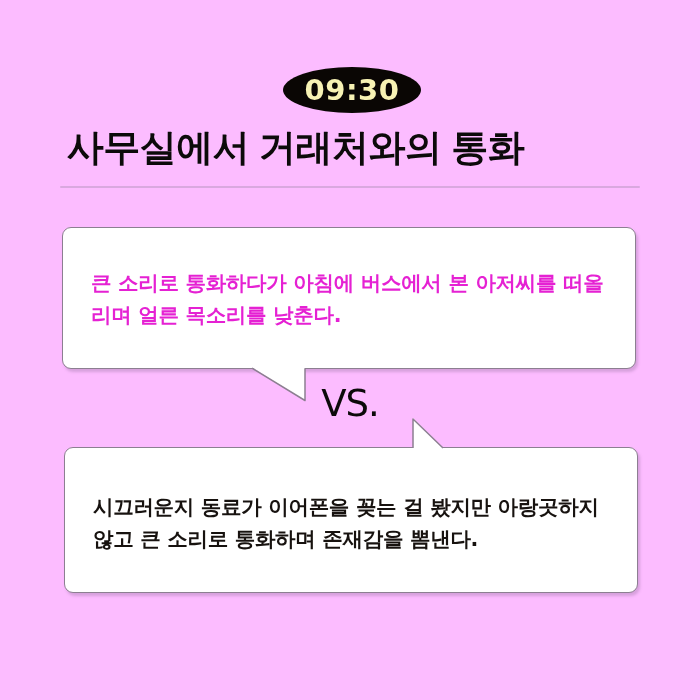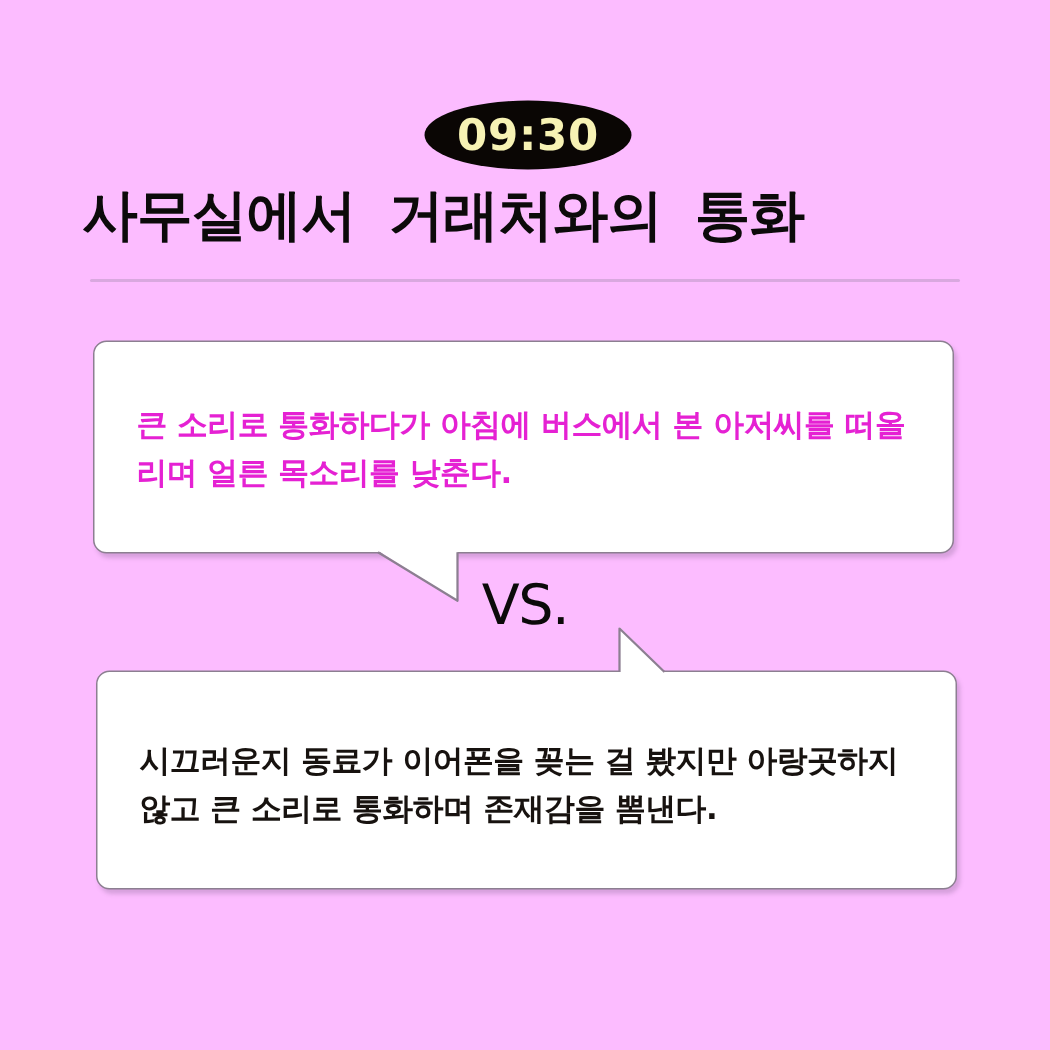--- a/index.html
+++ b/index.html
@@ -51,21 +51,21 @@
     position: absolute;
     left: 0;
     top: 126px;
     width: 591px;
     text-align: center;
     color: #0c0a0a;
     font-size: 37px;
     font-weight: bold;
     letter-spacing: -0.5px;
     line-height: 1.18;
-    font-family: Liberation Mono, monospace;
+    font-family: Liberation Sans, sans-serif;
   }
 
   
   .divider {
     position: absolute;
     left: 60px;
     top: 186px;
     width: 580px;
     height: 2px;
     background: #d9a8df;

